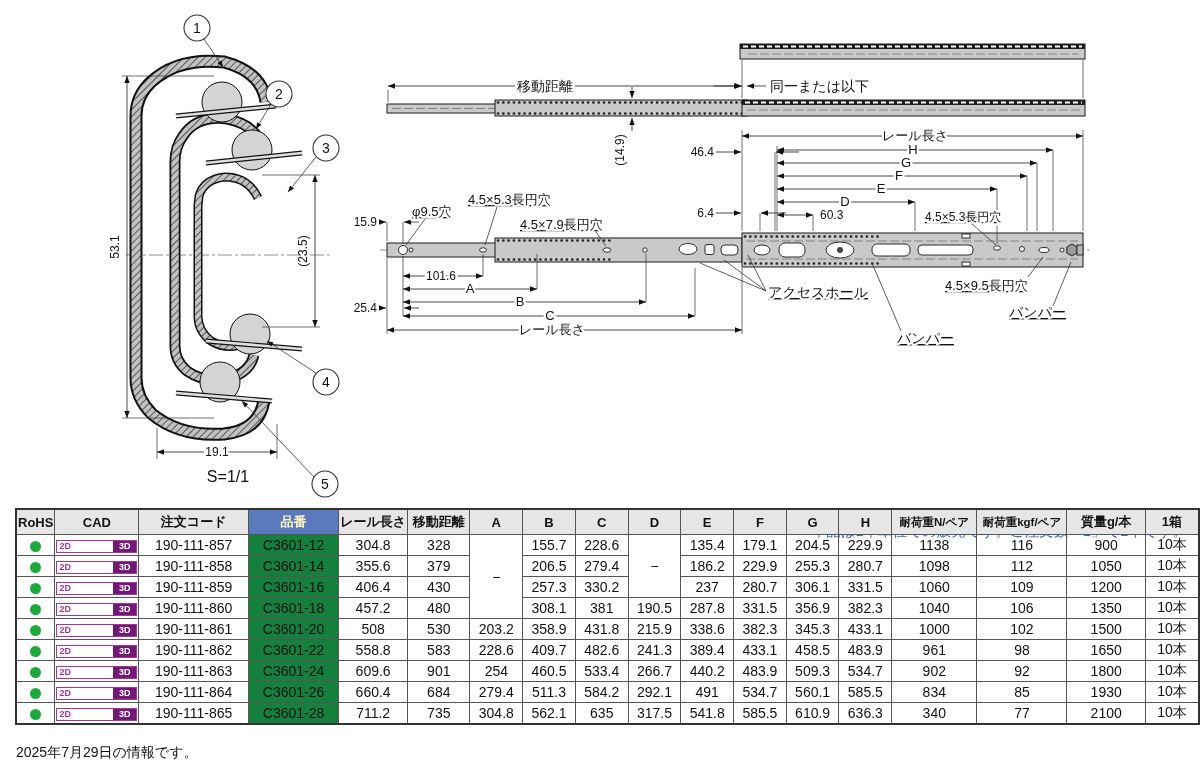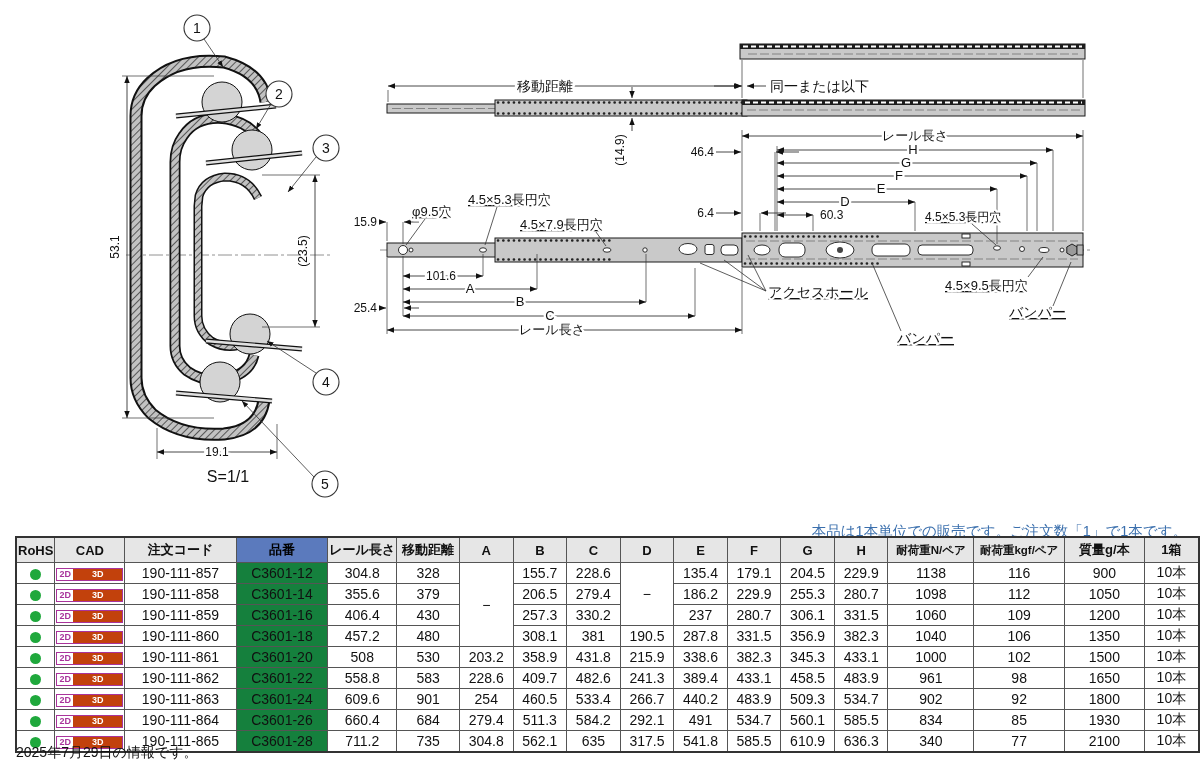--- a/index.html
+++ b/index.html
@@ -29,32 +29,32 @@
   .t14{font-size:14px;}
   .t16{font-size:16px;}
   .halo{paint-order:stroke;stroke:#fff;stroke-width:4.5px;}
   .mid{text-anchor:middle;}
   .end{text-anchor:end;}
   .ul{text-decoration:underline;}
   
   .note{position:absolute;top:522px;right:13px;font-size:14.5px;color:#3a6fad;white-space:nowrap;}
   .footer{position:absolute;top:744px;left:16px;font-size:14px;color:#111;}
   
-  .tablewrap{position:absolute;left:15px;top:536px;}
+  .tablewrap{position:absolute;left:15px;top:508px;}
   table{border-collapse:collapse;table-layout:fixed;border:2px solid #333;}
   th,td{border:1px solid #555;text-align:center;padding:0 1px;white-space:nowrap;overflow:hidden;}
   thead th{background:#e6e6e6;height:24px;font-size:13px;font-weight:bold;}
   thead th.sm{font-size:11.5px;}
-  thead th.hinban{background:#5b7abd;color:#000000;}
+  thead th.hinban{background:#5b7abd;color:#fef9c3;}
   tbody td{height:20px;font-size:14px;}
   tbody td.part{background:#15803d;}
   .dot{display:inline-block;width:11px;height:11px;border-radius:50%;background:#1fa83c;vertical-align:middle;}
   .badge{display:inline-flex;border:1px solid #a9339b;border-radius:0;font-size:9px;font-weight:bold;line-height:11px;vertical-align:middle;}
   .badge .b2{color:#a9339b;background:#fff;padding:0 2px;}
-  .badge .b3{color:#fff;background:#c2410c;padding:0 19px;}
+  .badge .b3{color:#fff;background:#701a75;padding:0 6px;margin-left:40px;}
 </style>
 </head>
 <body>
 
 <svg class="drawing" width="1200" height="506" viewBox="0 0 1200 506">
   <defs>
     <marker id="ah" viewBox="0 0 10 10" refX="9" refY="5" markerWidth="9" markerHeight="9" orient="auto-start-reverse">
       <path d="M0,1.5 L9,5 L0,8.5 z" fill="#111"></path>
     </marker>
     <pattern id="hatch" width="5" height="5" patternUnits="userSpaceOnUse" patternTransform="rotate(45)">

